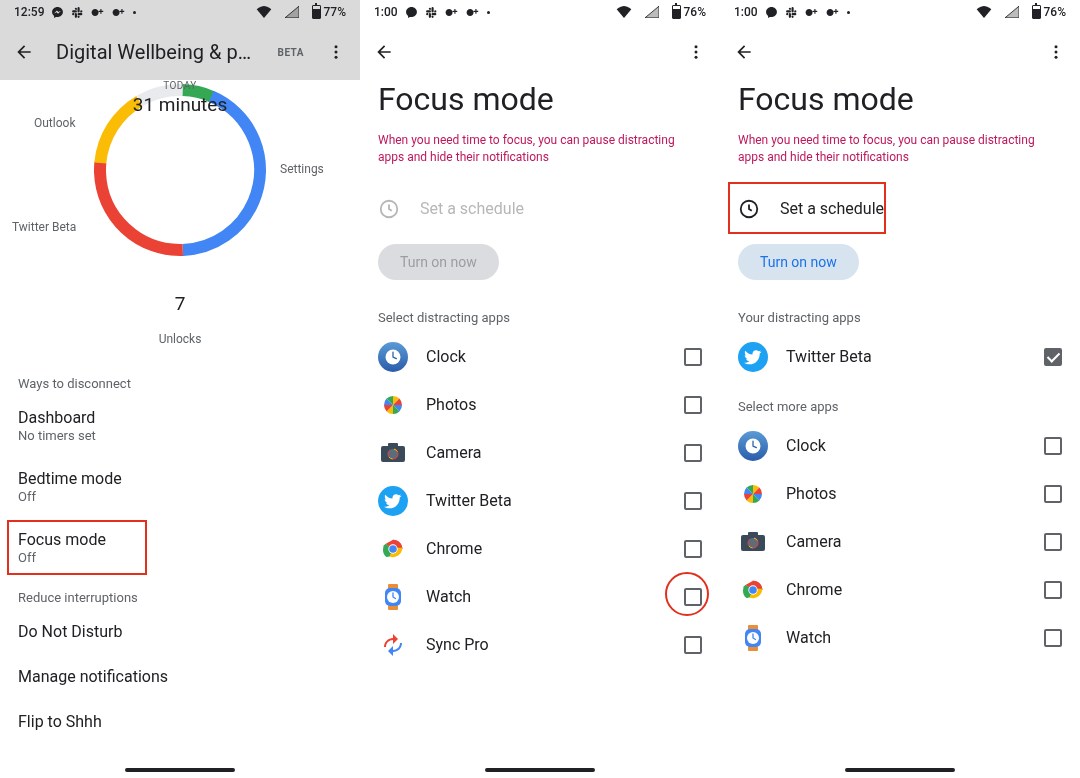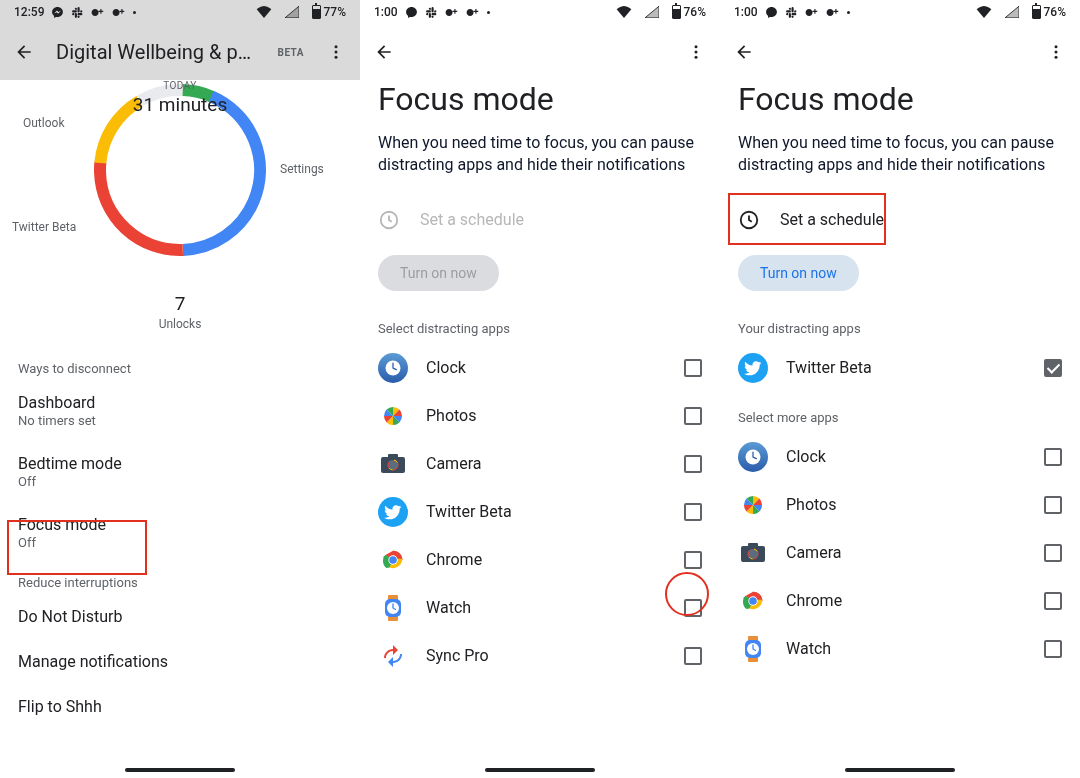--- a/index.html
+++ b/index.html
@@ -31,34 +31,34 @@
   .donut{position:absolute;left:90px;top:0}
   .donut-center{position:absolute;left:90px;top:0;width:180px;height:180px;display:flex;flex-direction:column;align-items:center;}
   .donut-center .lbl{font-size:10px;color:#5f6368;letter-spacing:0.5px}
   .donut-center .val{font-size:19px;color:#202124;margin-top:2px}
   .donut-tag{position:absolute;font-size:12px;color:#5f6368}
 
   
   .stats{display:flex;padding:12px 0 18px}
   .stat{flex:1;text-align:center}
   .stat .n{font-size:19px;color:#202124}
-  .stat .l{font-size:12px;color:#5f6368;margin-top:2px}
+  .stat .l{font-size:12px;color:#5f6368;margin-top:17px}
 
   
   .sect{font-size:13px;color:#5f6368;padding:12px 18px 4px}
   .row{padding:13px 18px;cursor:pointer}
   .row .t{font-size:16px;color:#202124}
   .row .s{font-size:13px;color:#5f6368;margin-top:1px}
 
   .hl{border:2px solid #e1301e;position:absolute}
   .hl-circle{border:2px solid #e1301e;border-radius:50%;position:absolute}
 
   
   .bigtitle{font-size:32px;color:#202124;padding:56px 18px 14px}
-  .desc{font-size:16px;color:#0f172a;padding:0 18px 22px;line-height:1.4}
+  .desc{font-size:12px;color:#be185d;padding:0 18px 22px;line-height:1.4}
 
   .sched{display:flex;align-items:center;gap:20px;padding:10px 18px;font-size:16px;cursor:pointer}
   .sched.dis{color:#b7b7b7}
   .sched.en{color:#202124}
 
   .pill{display:inline-flex;align-items:center;height:36px;padding:0 22px;border-radius:18px;font-size:14px;margin:14px 18px 24px;cursor:pointer}
   .pill.dis{background:#dadce0;color:#9d9d9d}
   .pill.en{background:#d7e3ef;color:#1a73e8}
 
   .subhead{font-size:13px;color:#5f6368;padding:6px 18px 8px}
@@ -134,21 +134,21 @@
       <circle cx="90" cy="90" r="80" fill="none" stroke="#e8eaed" stroke-width="12" stroke-dasharray="45 457.65" transform="rotate(-120 90 90)"></circle>
       <circle cx="90" cy="90" r="80" fill="none" stroke="#34a853" stroke-width="12" stroke-dasharray="30 472.65" transform="rotate(-88 90 90)"></circle>
       <circle cx="90" cy="90" r="80" fill="none" stroke="#4285f4" stroke-width="12" stroke-dasharray="216 286.65" transform="rotate(-67 90 90)"></circle>
       <circle cx="90" cy="90" r="80" fill="none" stroke="#ea4335" stroke-width="12" stroke-dasharray="136 366.65" transform="rotate(88 90 90)"></circle>
       <circle cx="90" cy="90" r="80" fill="none" stroke="#fbbc05" stroke-width="12" stroke-dasharray="76 426.65" transform="rotate(185 90 90)"></circle>
     </svg>
     <div class="donut-center">
       <div class="lbl">TODAY</div>
       <div class="val">31 minutes</div>
     </div>
-    <div class="donut-tag" style="left:23px;top:36px">Outlook</div>
+    <div class="donut-tag" style="left:34px;top:36px">Outlook</div>
     <div class="donut-tag" style="left:12px;top:140px">Twitter Beta</div>
     <div class="donut-tag" style="left:280px;top:82px">Settings</div>
   </div>
 
   <div class="stats">
     <div class="stat">
       <div class="n">7</div>
       <div class="l">Unlocks</div>
     </div>
   </div>

